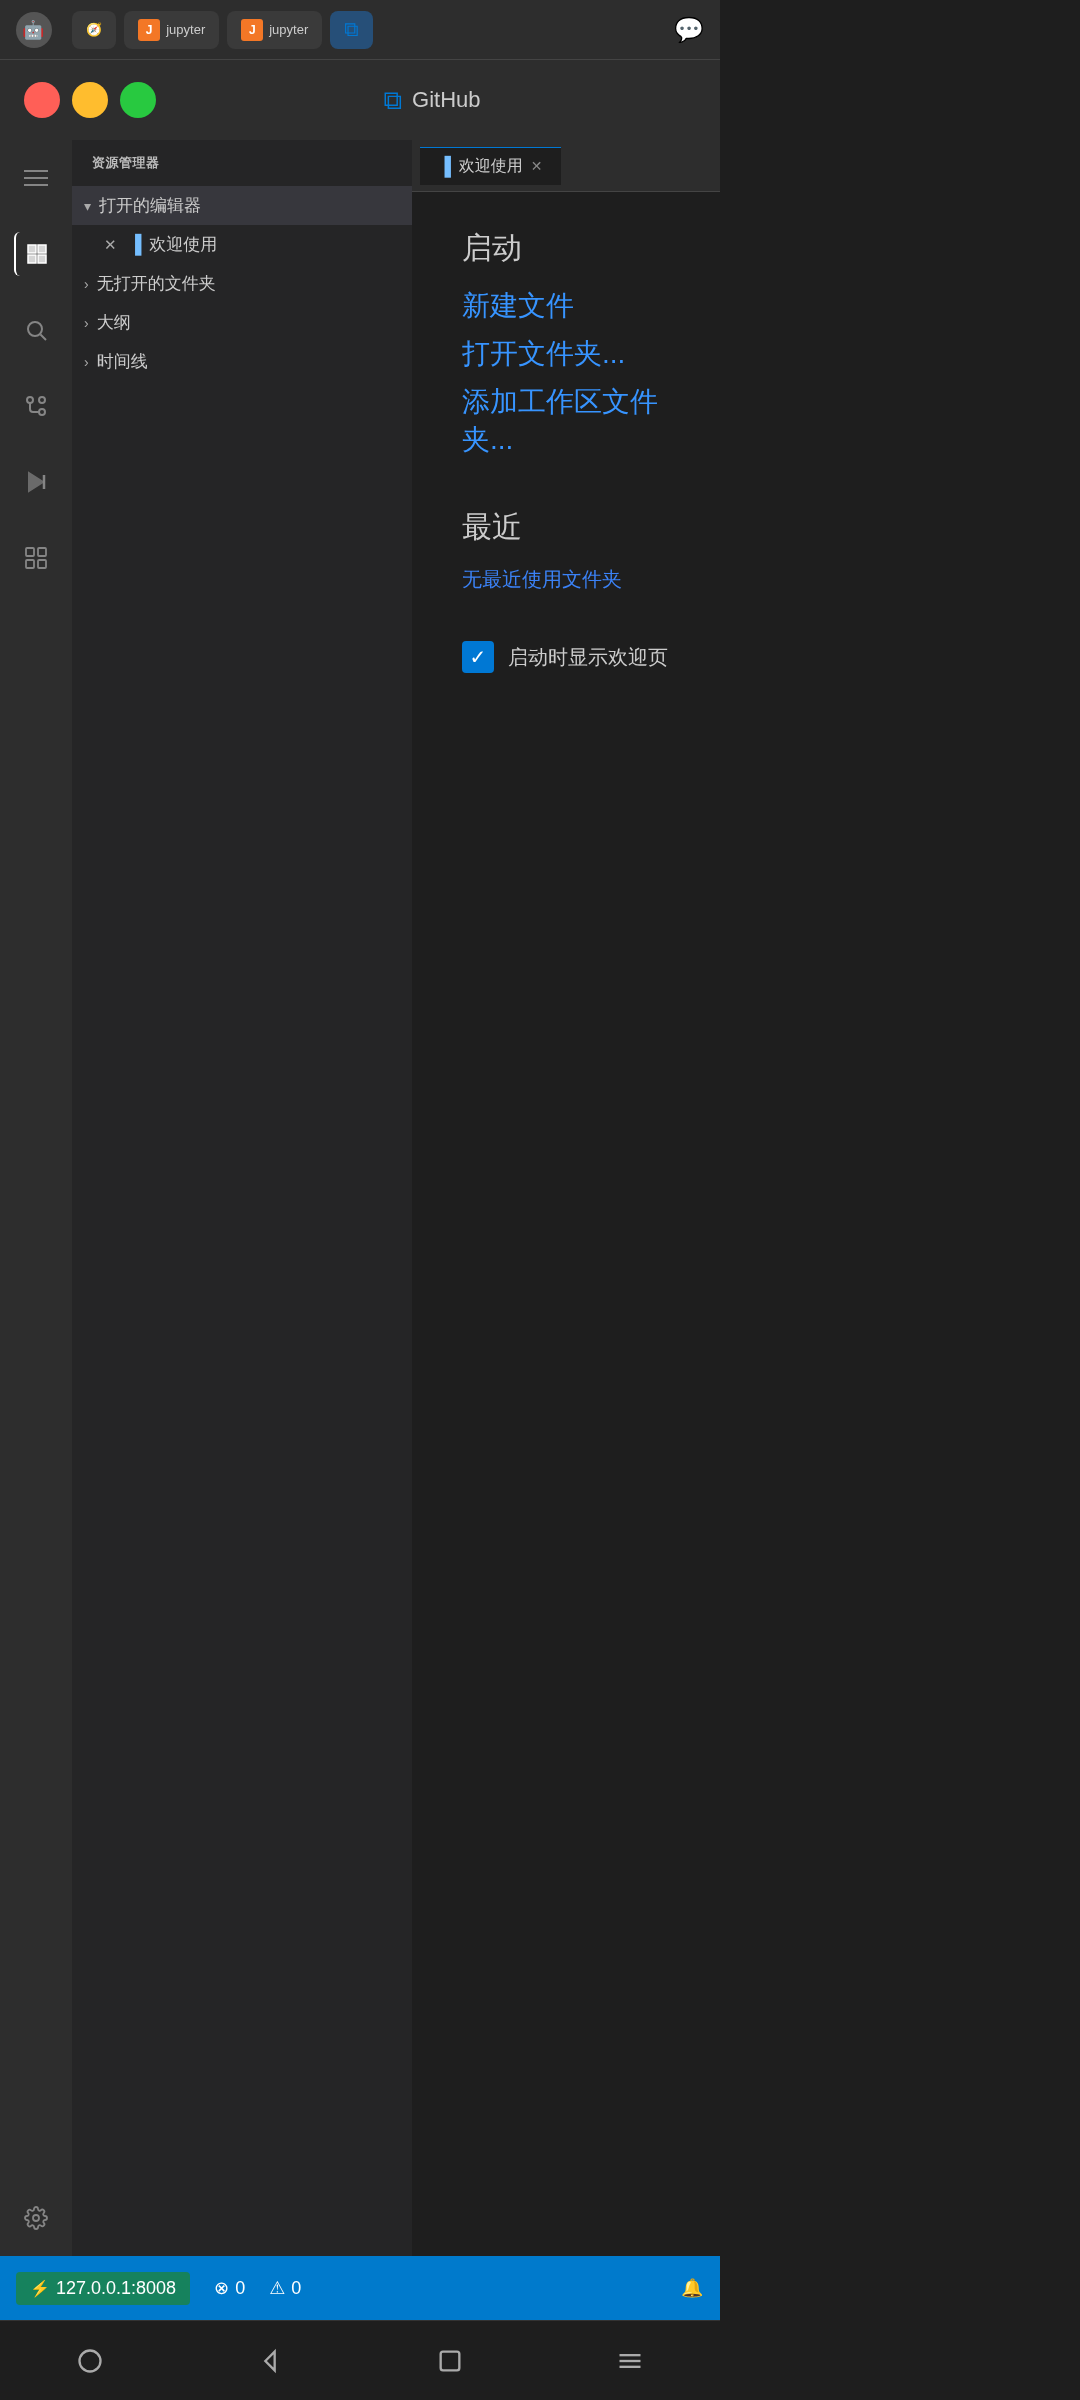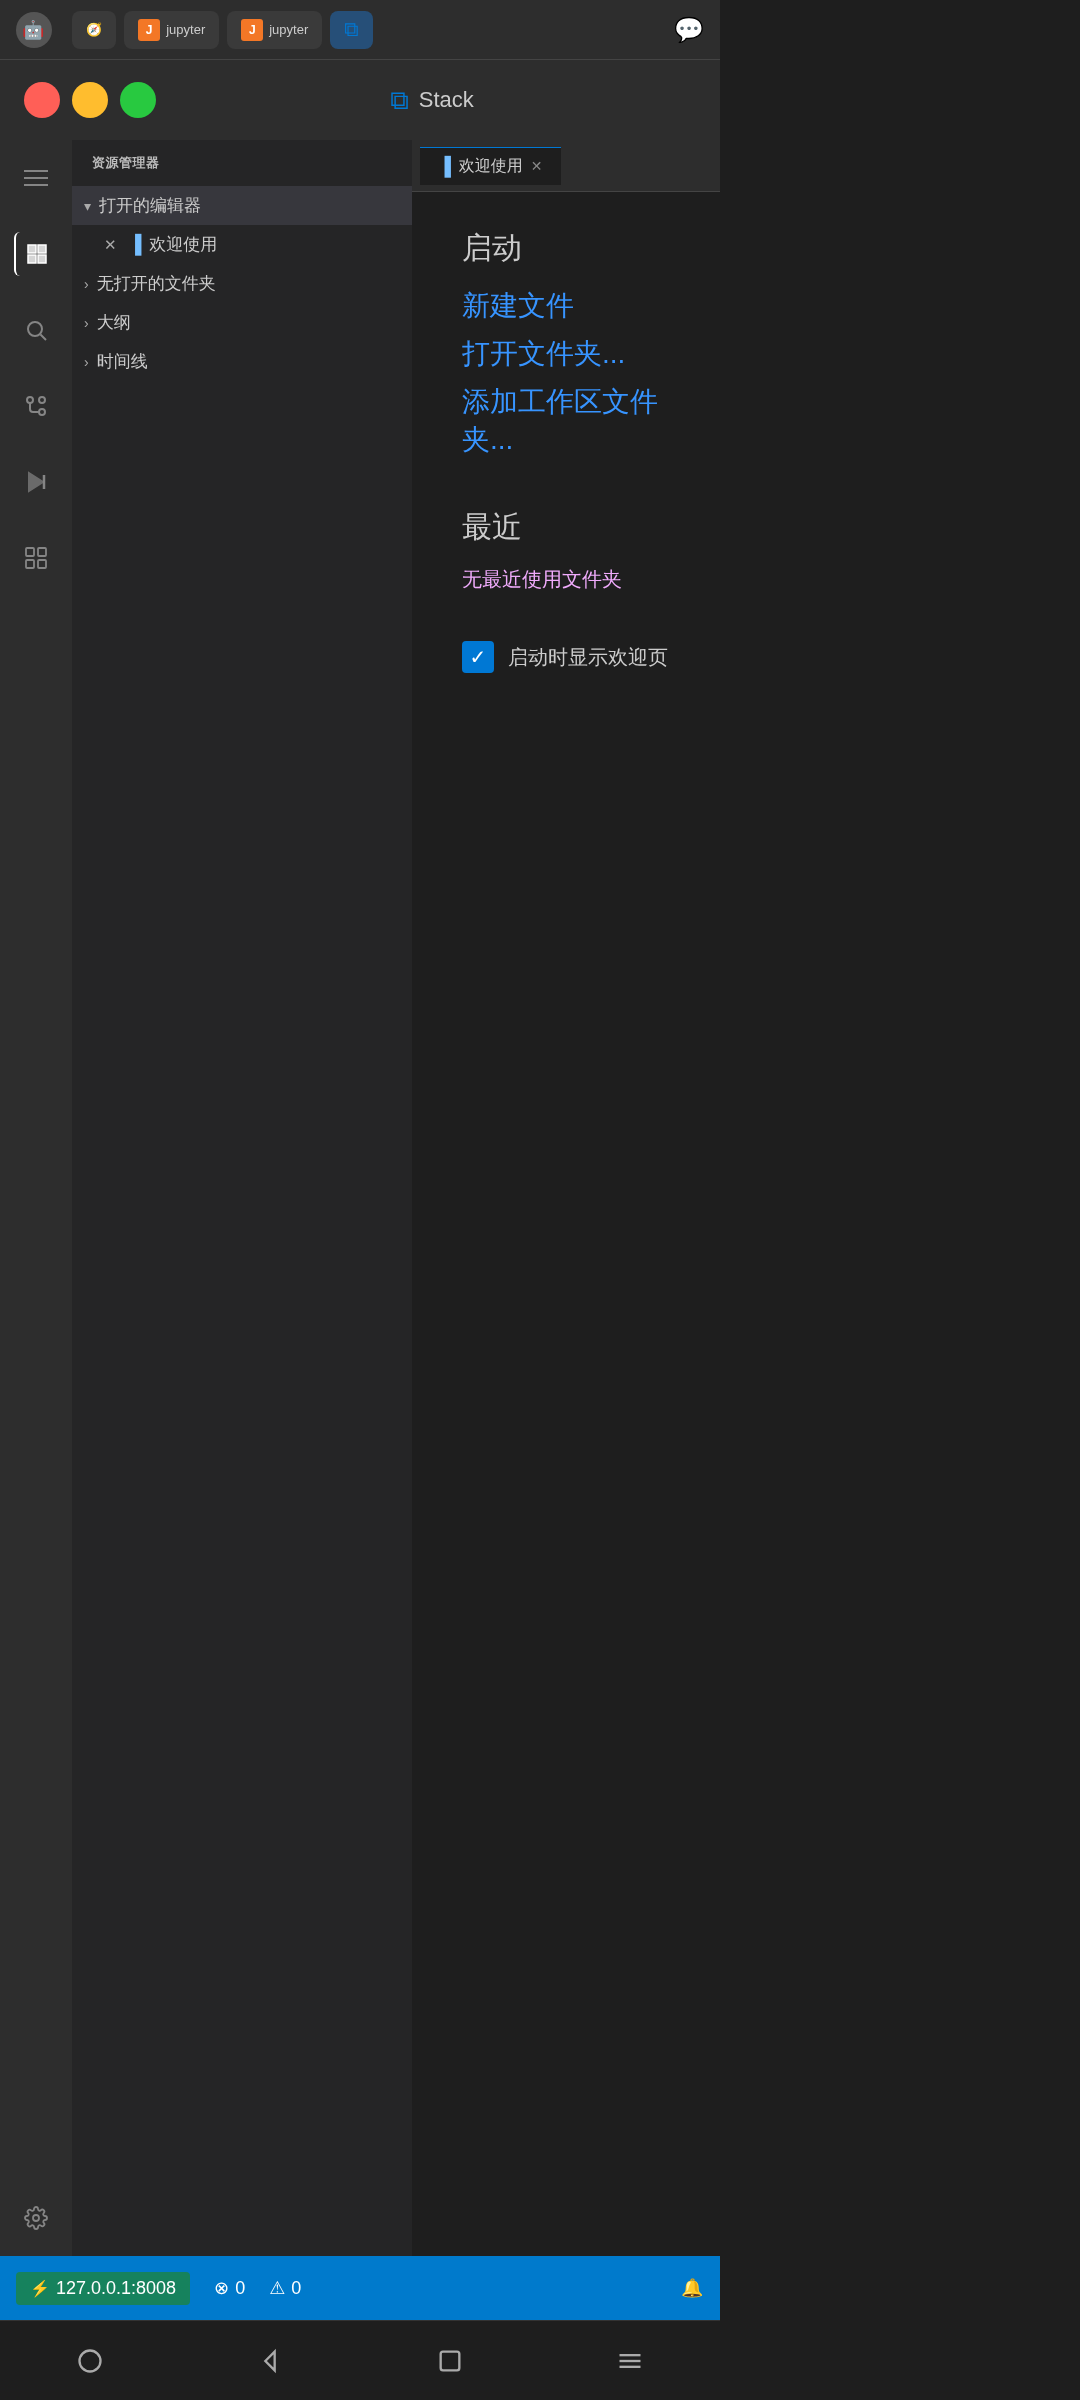--- a/index.html
+++ b/index.html
@@ -245,21 +245,21 @@
     .welcome-link {
       display: block;
       color: #3794ff;
       font-size: 28px;
       margin-bottom: 10px;
       text-decoration: none;
       cursor: pointer;
     }
     .welcome-static {
       font-size: 20px;
-      color: #f0abfc;
+      color: #3b82f6;
     }
 
     
     .checkbox-area {
       display: flex;
       align-items: center;
       gap: 14px;
       margin-top: 20px;
     }
     .checkbox-box {
@@ -350,21 +350,21 @@
   </div>
   <span class="chat-icon">💬</span>
 </div>
 
 <div class="title-bar">
   <span class="window-btn red"></span>
   <span class="window-btn yellow"></span>
   <span class="window-btn green"></span>
   <div class="title-text">
     <span class="vscode-icon-title">⧉</span>
-    <span>Stack</span>
+    <span>GitHub</span>
   </div>
 </div>
 
 <div class="main-layout">
 
   <div class="activity-bar">
     <div class="activity-icon">
       <svg width="24" height="24" viewBox="0 0 24 24" fill="currentColor">
           <rect y="4" width="24" height="2"></rect>
           <rect y="11" width="24" height="2"></rect>

